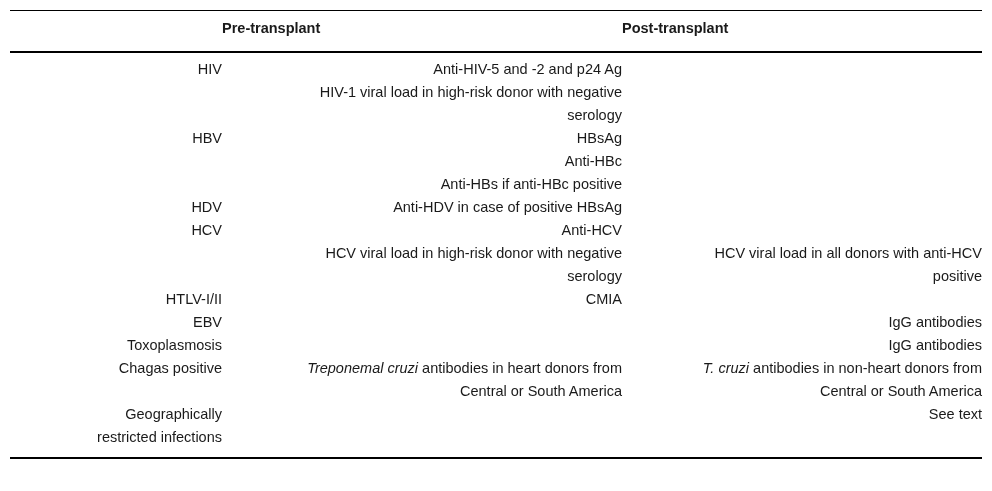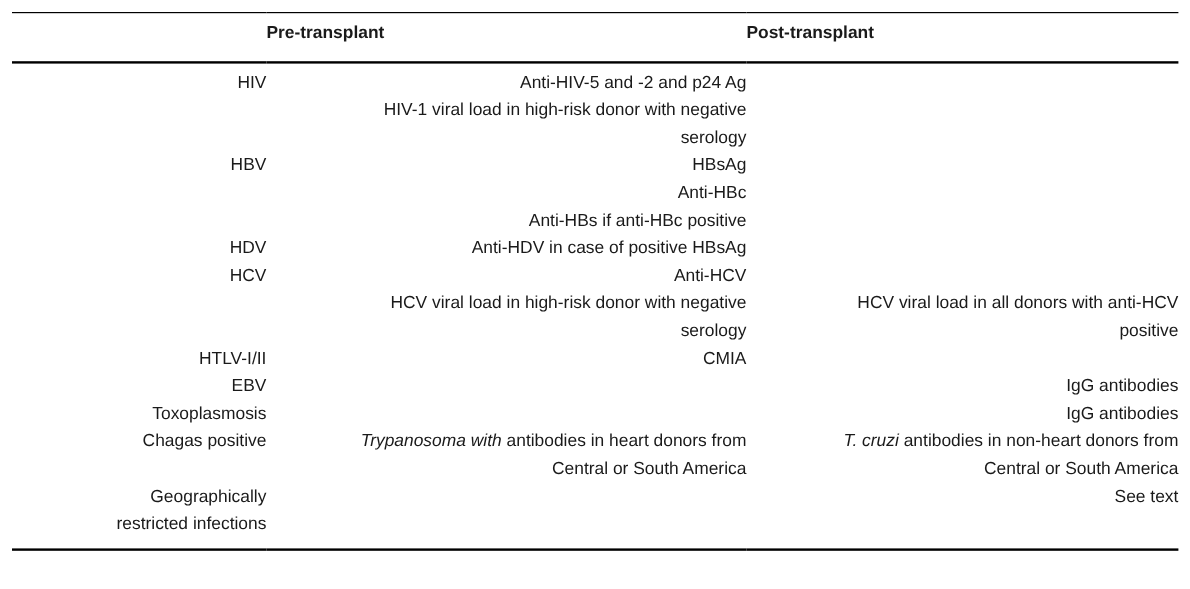--- a/index.html
+++ b/index.html
@@ -176,21 +176,21 @@
           <td class="cell-post">
             <span class="line">IgG antibodies</span>
           </td>
         </tr>
         <tr>
           <td class="cell-agent">
             <span class="line">Chagas positive</span>
             <span class="line blank">&nbsp;</span>
           </td>
           <td class="cell-pre">
-            <span class="line"><i>Trypanosoma with</i> antibodies in heart donors from</span>
+            <span class="line"><i>Treponemal cruzi</i> antibodies in heart donors from</span>
             <span class="line">Central or South America</span>
           </td>
           <td class="cell-post">
             <span class="line"><i>T. cruzi</i> antibodies in non-heart donors from</span>
             <span class="line">Central or South America</span>
           </td>
         </tr>
         <tr class="r-last">
           <td class="cell-agent">
             <span class="line">Geographically</span>

